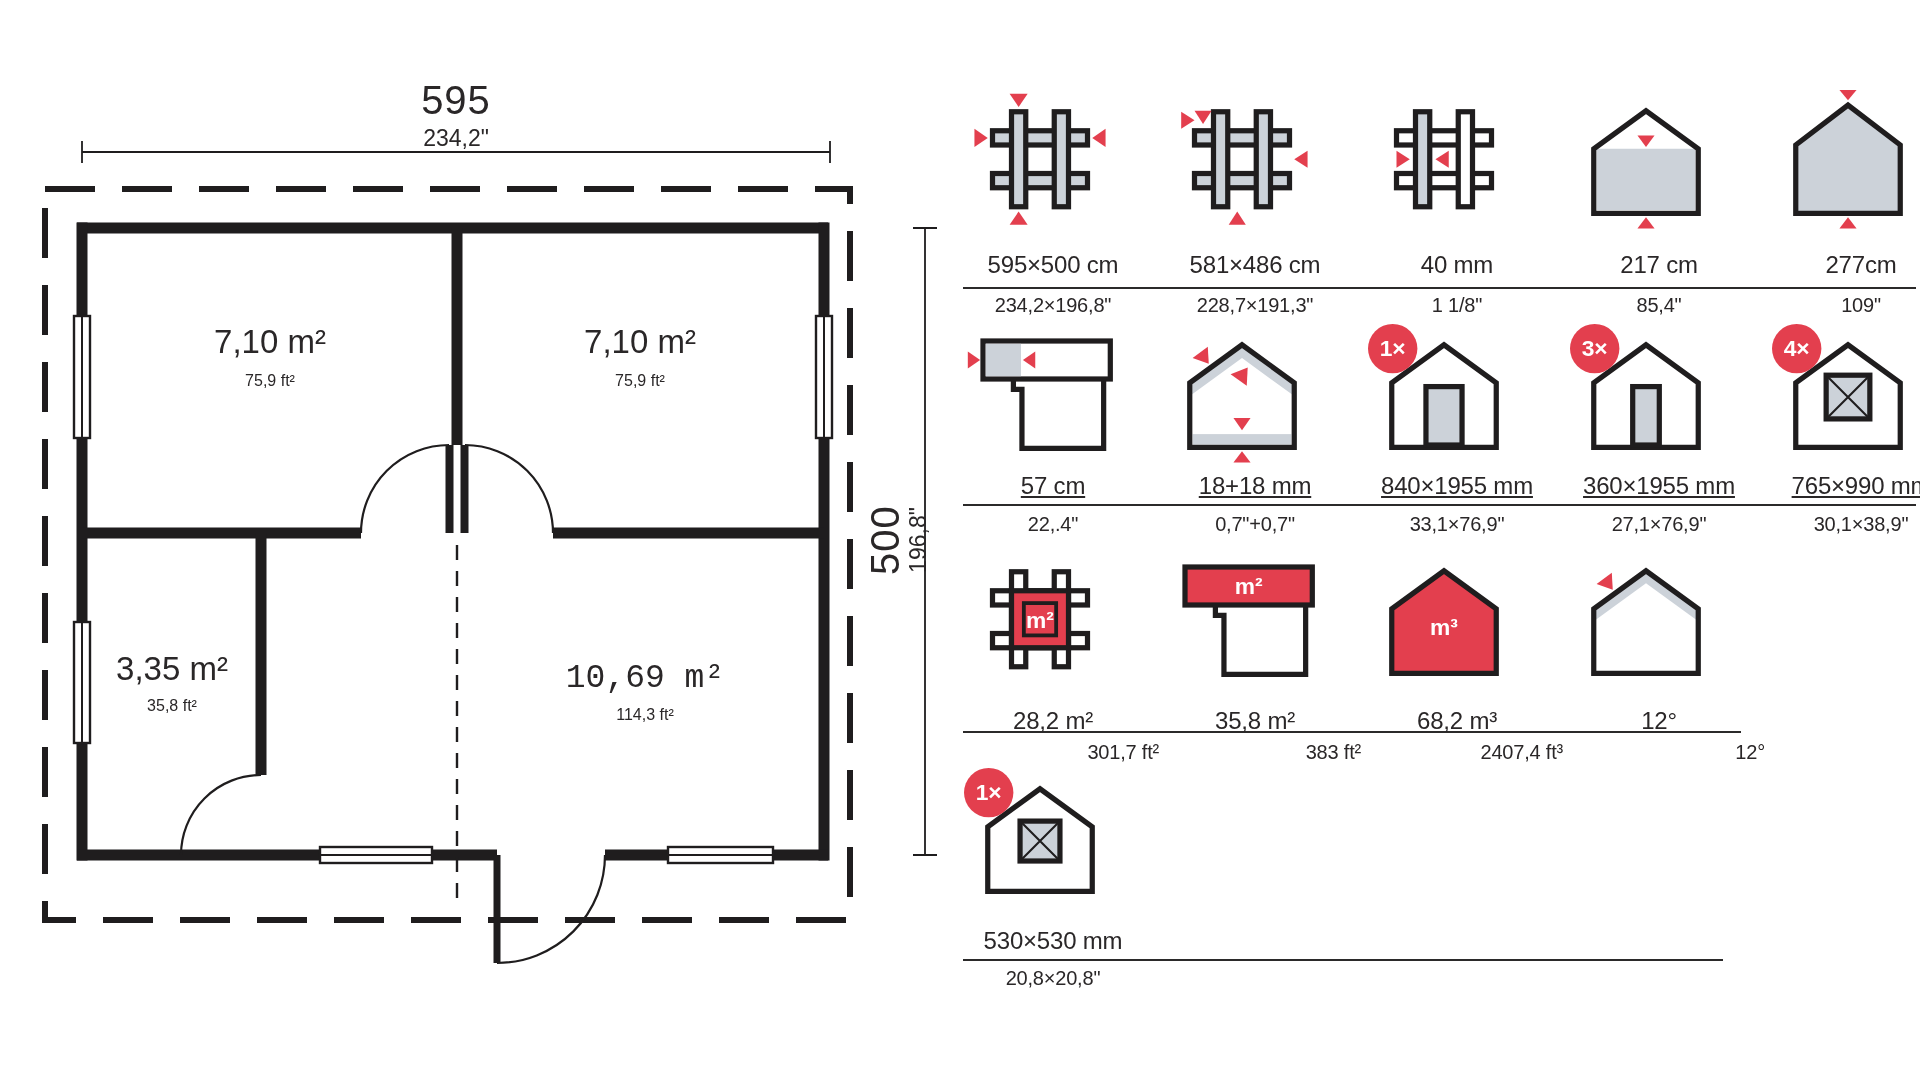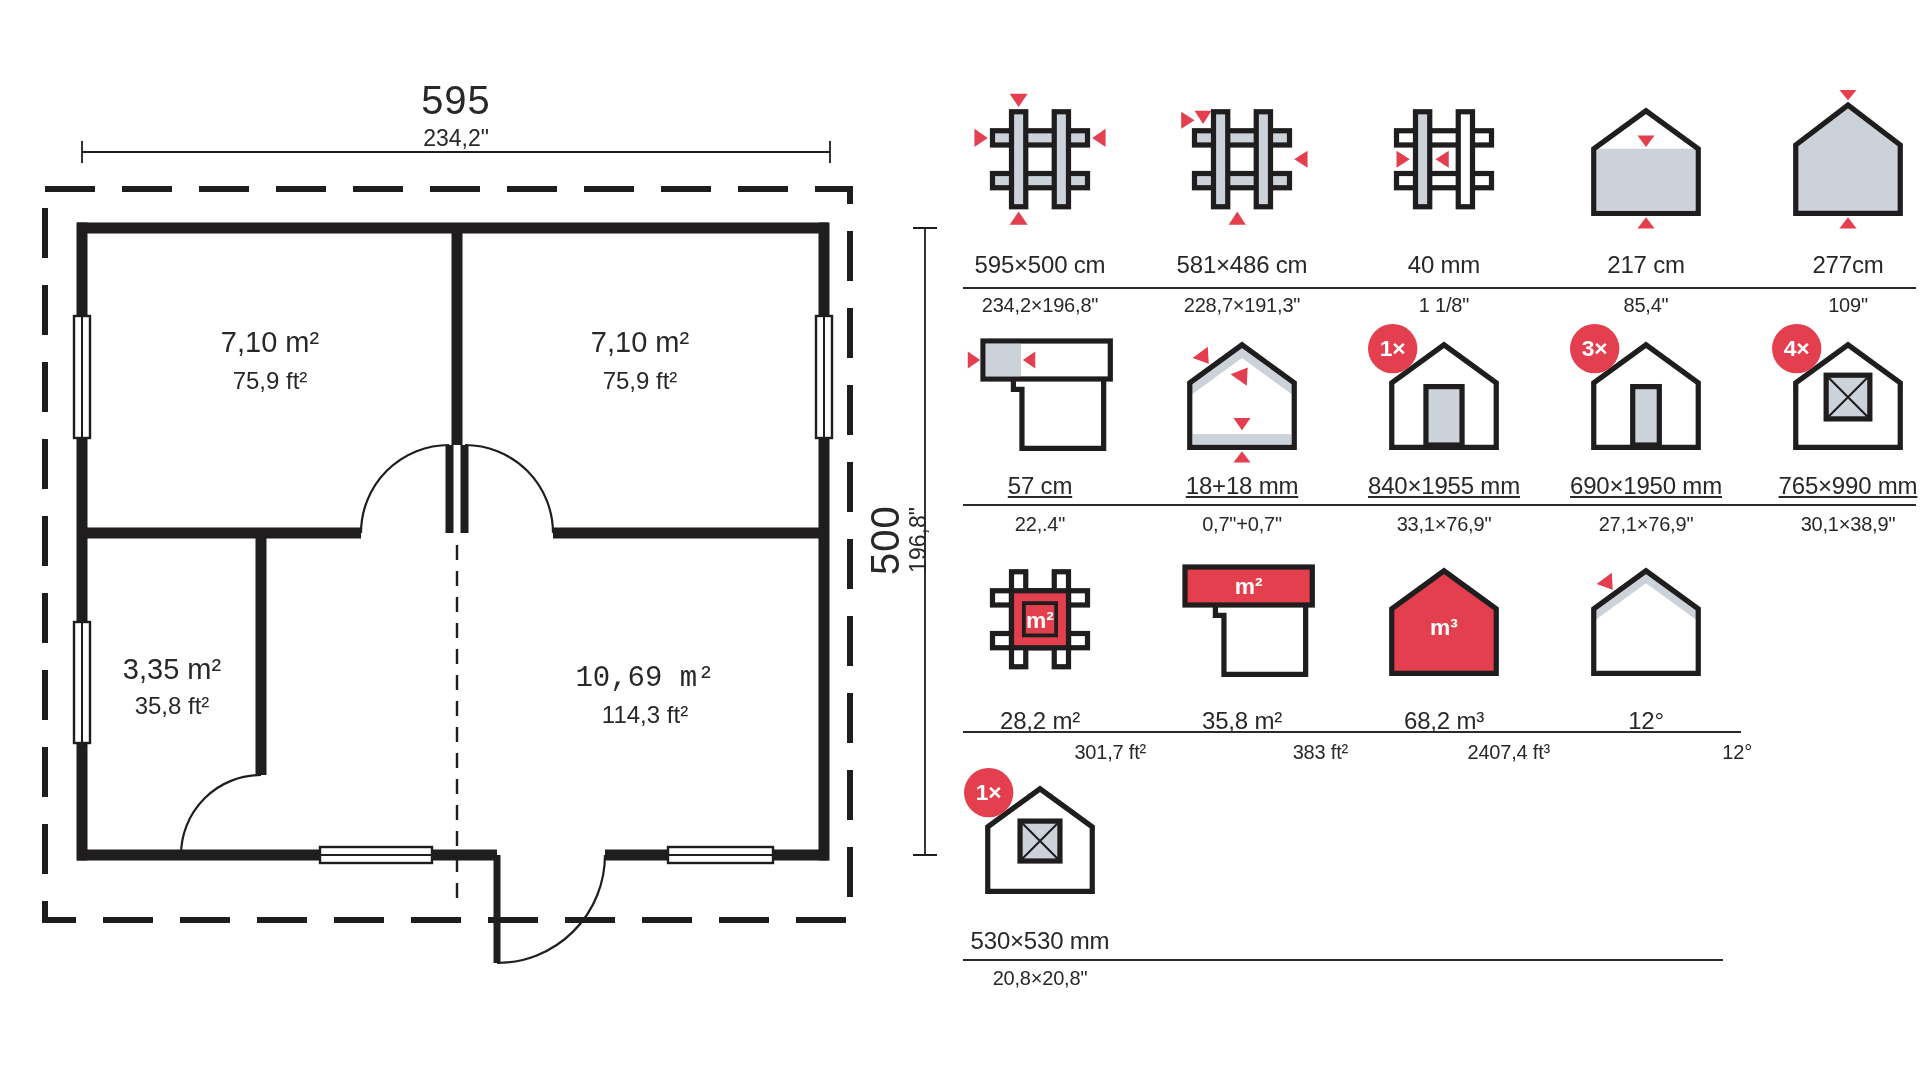--- a/index.html
+++ b/index.html
@@ -2,31 +2,31 @@
 <html><head>
 <meta charset="utf-8">
 <style>
   html,body { margin:0; padding:0; }
   body { width:1920px; height:1080px; position:relative; background:#fff; overflow:hidden;
          font-family:"Liberation Sans", sans-serif; color:#2a2728; }
   #plan-svg { position:absolute; left:0; top:0; }
   .plan-label { position:absolute; transform:translate(-50%,-50%); white-space:nowrap; text-align:center; }
   .dim-big { font-size:40px; letter-spacing:1px; }
   .dim-small { font-size:23px; }
-  .room-m2 { font-size:29px; }
-  .room-ft2 { font-size:24px; }
+  .room-m2 { font-size:33px; }
+  .room-ft2 { font-size:16px; }
   .rot { position:absolute; left:898px; top:540px; transform:translate(-50%,-50%) rotate(-90deg);
          text-align:center; white-space:nowrap; }
   .rot .dim-big { display:block; line-height:1.02; }
   .rot .dim-small { display:block; line-height:1.1; }
 
   
   .cell { position:absolute; width:212px; margin-left:-106px; text-align:center; }
   .cell .ic { position:absolute; left:50%; transform:translateX(-50%); top:0; width:152px; }
-  .metric, .imperial { position:absolute; left:0; width:100%; white-space:nowrap; letter-spacing:-0.2px; }
+  .metric, .imperial { position:absolute; left:13px; width:100%; white-space:nowrap; letter-spacing:-0.2px; }
   .metric { font-size:24px; }
   .imperial { font-size:20px; }
   .r1 { top:88px; }  .r1 .metric { top:163px; } .r1 .imperial { top:206px; }
   .r2 { top:322px; } .r2 .metric { top:150px;text-decoration:underline; } .r2 .imperial { top:191px; }
   .r3 { top:548px; } .r3 .metric { top:151px;margin-top:8px; } .r3 .imperial { top:193px;text-align:right; }
   .r4 { top:766px; } .r4 .metric { top:161px; } .r4 .imperial { top:201px; }
   .sep { position:absolute; height:0; border-top:2px solid #2b2a2a; }
 
   
   .k  { stroke:#1f1d1e; stroke-width:5.5; fill:#fff; }
@@ -216,21 +216,21 @@
   <div class="imperial">33,1×76,9"</div>
 </div>
 
 <div class="cell r2" style="left:1646px">
   <svg class="ic" viewBox="0 0 160 150">
     <path class="kn" d="M25 132 V64 L80 24 L135 64 V132 Z"></path>
     <rect class="kg" x="66" y="68" width="28" height="61.5"></rect>
     <circle class="r" cx="26" cy="28" r="26"></circle>
     <text class="bt" x="26" y="36">3×</text>
   </svg>
-  <div class="metric">690×1950 mm</div>
+  <div class="metric">360×1955 mm</div>
   <div class="imperial">27,1×76,9"</div>
 </div>
 
 <div class="cell r2" style="left:1848px">
   <svg class="ic" viewBox="0 0 160 150">
     <path class="kn" d="M25 132 V64 L80 24 L135 64 V132 Z"></path>
     <rect class="kw" x="57" y="56" width="46" height="46"></rect>
     <path class="kn w2" d="M57 56 L103 102 M103 56 L57 102"></path>
     <circle class="r" cx="26" cy="28" r="26"></circle>
     <text class="bt" x="26" y="36">4×</text>

